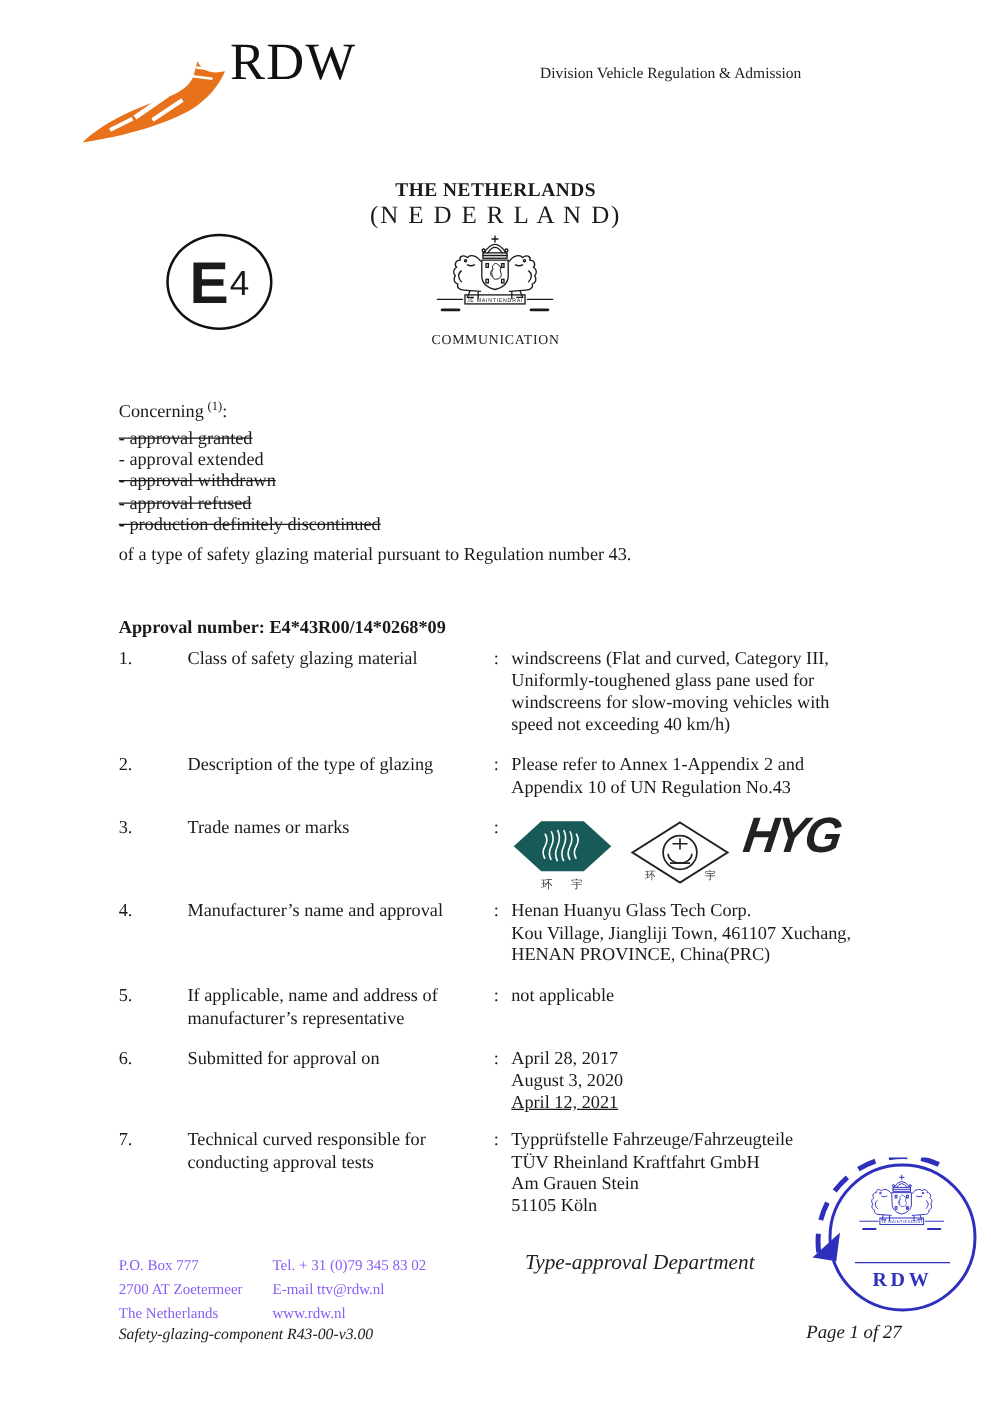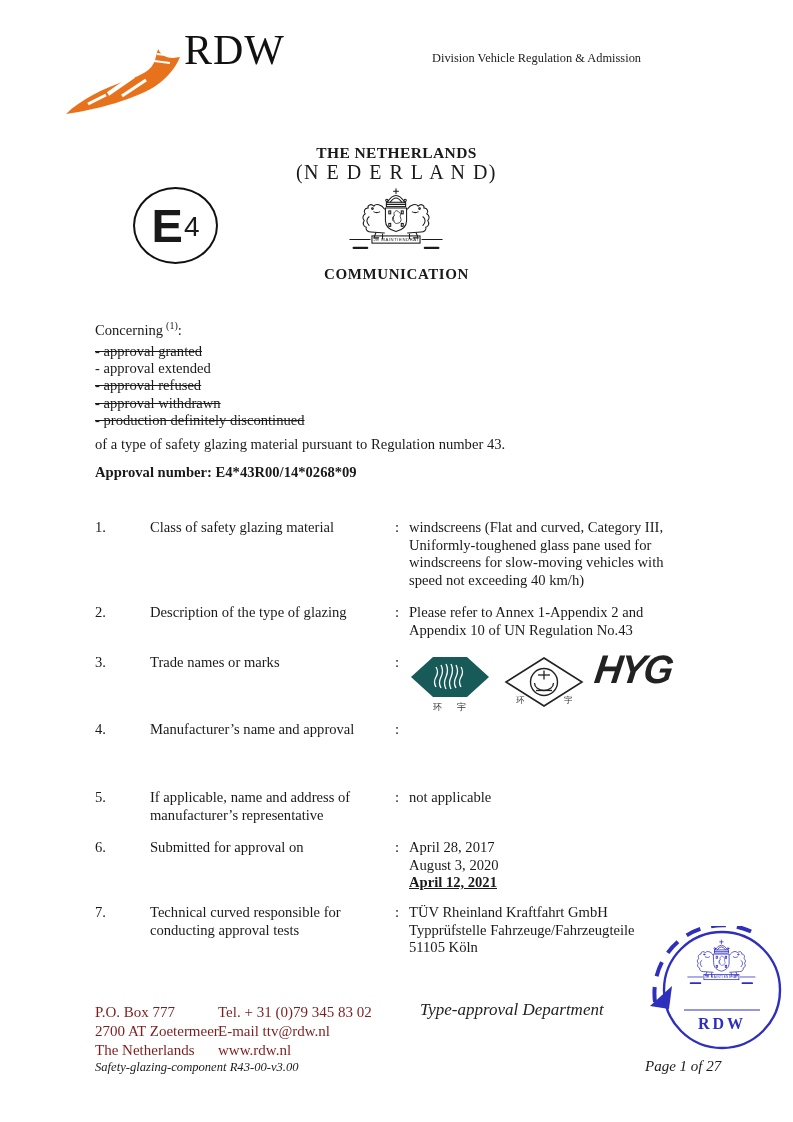--- a/index.html
+++ b/index.html
@@ -9,31 +9,31 @@
     font-family:"Liberation Serif","DejaVu Serif",serif;
     color:#1a1a1a;
     position:relative;
     overflow:hidden;
   }
   .abs { position:absolute; }
   .body-text { font-size:14.6px; line-height:17.2px; }
   .center { left:0; width:100%; text-align:center; }
   .bold { font-weight:bold; }
   .struck { text-decoration:line-through; }
-  .u { text-decoration:underline;font-weight:bold; }
+  .u { text-decoration:underline; }
   .sup { vertical-align:super; font-size:10px; margin-left:3px; }
 
   
   .rdw-word { font-size:42px; letter-spacing:1px; color:#111; }
   .division { font-size:12.4px; color:#222;text-align:center; }
 
   
   .country { font-size:15.5px; font-weight:bold; letter-spacing:0.4px; }
   .country-native { font-size:20px; letter-spacing:1.5px; }
-  .communication { font-size:15px; font-weight:bold; letter-spacing:0.6px; }
+  .communication { font-size:11px; font-weight:normal; letter-spacing:0.6px; }
 
   .e-mark {
     left:133px; top:187px; width:85px; height:77px;
     border:2.5px solid #111; border-radius:50%;
     display:flex; align-items:center; justify-content:center;
   }
   .e-letter { font-size:47px; font-weight:bold; line-height:1; font-family:"Liberation Sans",sans-serif; }
   .e-number { font-size:28px; line-height:1; font-family:"Liberation Sans",sans-serif; margin:2px 0 0 1px; }
 
   .arms-black { color:#1a1a1a; }
@@ -51,21 +51,21 @@
     font-size:38px; font-weight:900; font-style:italic;
     letter-spacing:-2px; transform:skewX(-8deg) scaleY(1.05);
     color:#222; margin-top:6px;
   }
 
   
   .stamp-svg { color:#2F2FBE; }
   .stamp-rdw { font-family:"Liberation Serif",serif; font-weight:600; letter-spacing:3px; }
 
   
-  .foot-col { font-size:15px; line-height:19px; color:#7f1d1d; }
+  .foot-col { font-size:12px; line-height:19px; color:#8b5cf6; }
   .dept { font-size:17px; font-style:italic; color:#222; }
   .docref { font-size:12.6px; font-style:italic; }
   .pageno { font-size:15px; font-style:italic; }
 </style>
 </head>
 <body>
 
 <svg width="0" height="0" style="position:absolute" aria-hidden="true">
   <defs>
     <g id="lion" fill="none" stroke="currentColor" stroke-width="1.1" stroke-linecap="round">
@@ -135,28 +135,28 @@
 
   <div class="abs center communication" style="top:266px">COMMUNICATION</div>
 
   <div class="abs body-text" style="left:95px;top:317px">
     <span>Concerning</span><span class="sup">(1)</span><span>:</span>
   </div>
 
   <div class="abs body-text" style="left:95px;top:343px">
     <div class="struck">- approval granted</div>
     <div>- approval extended</div>
+    <div class="struck">- approval withdrawn</div>
     <div class="struck">- approval refused</div>
-    <div class="struck">- approval withdrawn</div>
     <div class="struck">- production definitely discontinued</div>
   </div>
 
   <div class="abs body-text" style="left:95px;top:436px">of a type of safety glazing material pursuant to Regulation number 43.</div>
 
-  <div class="abs body-text bold" style="left:95px;top:464px">
+  <div class="abs body-text bold" style="left:95px;top:494px">
     <span>Approval number:</span>
     <span>E4*43R00/14*0268*09</span>
   </div>
 
   <div class="item-row" style="top:519px">
     <div class="item-num">1.</div>
     <div class="item-label">
       <div>Class of safety glazing material</div>
     </div>
     <div class="item-colon">:</div>
@@ -220,20 +220,25 @@
       </div>
     </div>
   </div>
 
   <div class="item-row" style="top:721px">
     <div class="item-num">4.</div>
     <div class="item-label">
       <div>Manufacturer’s name and approval</div>
     </div>
     <div class="item-colon">:</div>
+    <div class="item-value">
+      <div>Henan Huanyu Glass Tech Corp.</div>
+      <div>Kou Village, Jiangliji Town, 461107 Xuchang,</div>
+      <div>HENAN PROVINCE, China(PRC)</div>
+    </div>
   </div>
 
   <div class="item-row" style="top:789px">
     <div class="item-num">5.</div>
     <div class="item-label">
       <div>If applicable, name and address of</div>
       <div>manufacturer’s representative</div>
     </div>
     <div class="item-colon">:</div>
     <div class="item-value">
@@ -255,22 +260,23 @@
   </div>
 
   <div class="item-row" style="top:904px">
     <div class="item-num">7.</div>
     <div class="item-label">
       <div>Technical curved responsible for</div>
       <div>conducting approval tests</div>
     </div>
     <div class="item-colon">:</div>
     <div class="item-value">
+      <div>Typprüfstelle Fahrzeuge/Fahrzeugteile</div>
       <div>TÜV Rheinland Kraftfahrt GmbH</div>
-      <div>Typprüfstelle Fahrzeuge/Fahrzeugteile</div>
+      <div>Am Grauen Stein</div>
       <div>51105 Köln</div>
     </div>
   </div>
 
   <svg class="abs stamp-svg" style="left:644px;top:926px" width="148" height="134" viewBox="0 0 148 134">
     <path d="M11,76 A68 68 0 0 1 108,6" fill="none" stroke="currentColor" stroke-width="4" stroke-dasharray="15 11"></path>
     <path d="M6,80 L28,60 L25,83 Z" fill="currentColor"></path>
     <circle cx="78" cy="64" r="58" fill="none" stroke="currentColor" stroke-width="2.4"></circle>
     <use href="#coat-of-arms" transform="translate(41,12) scale(0.70)"></use>
     <line x1="40" y1="84" x2="116" y2="84" stroke="currentColor" stroke-width="1"></line>

